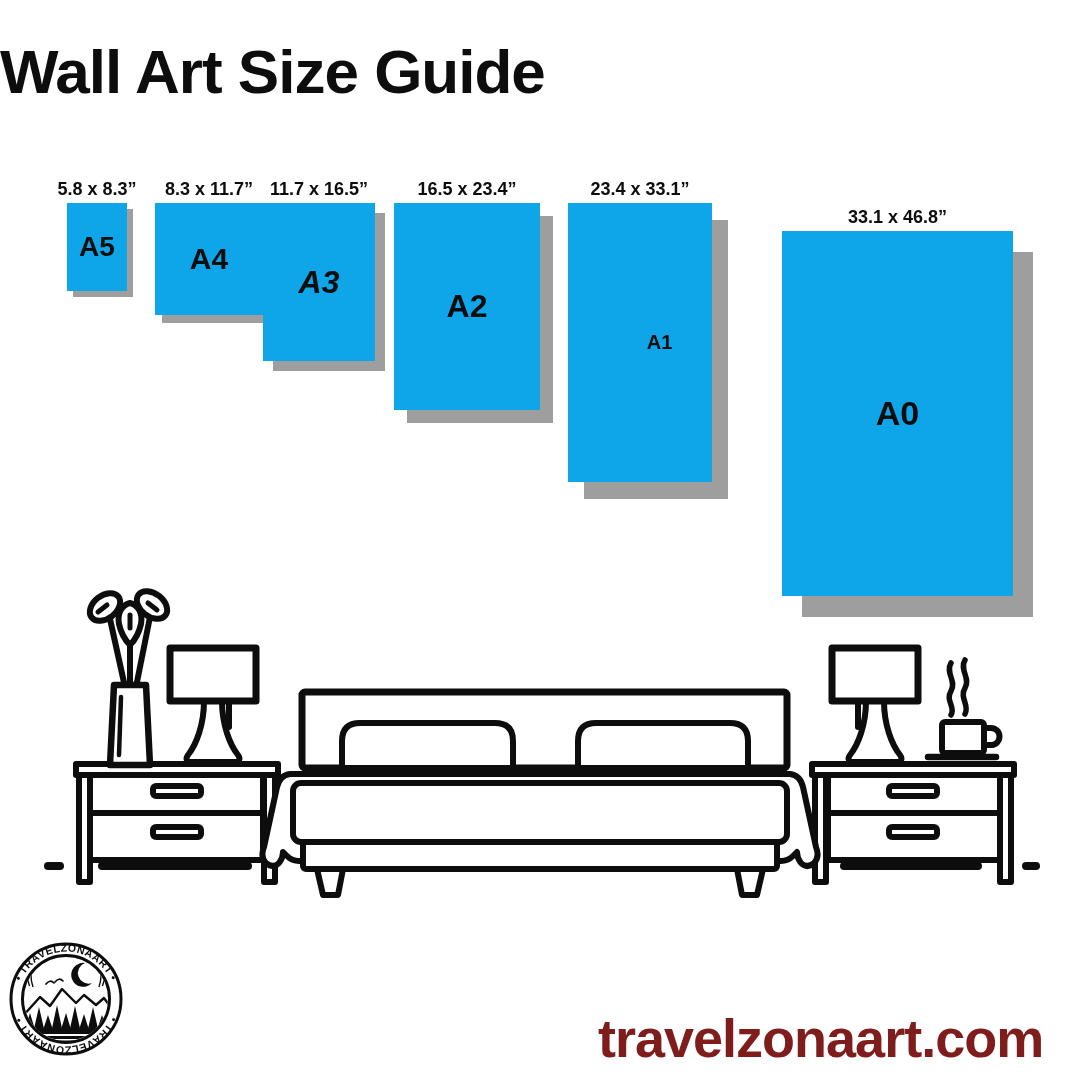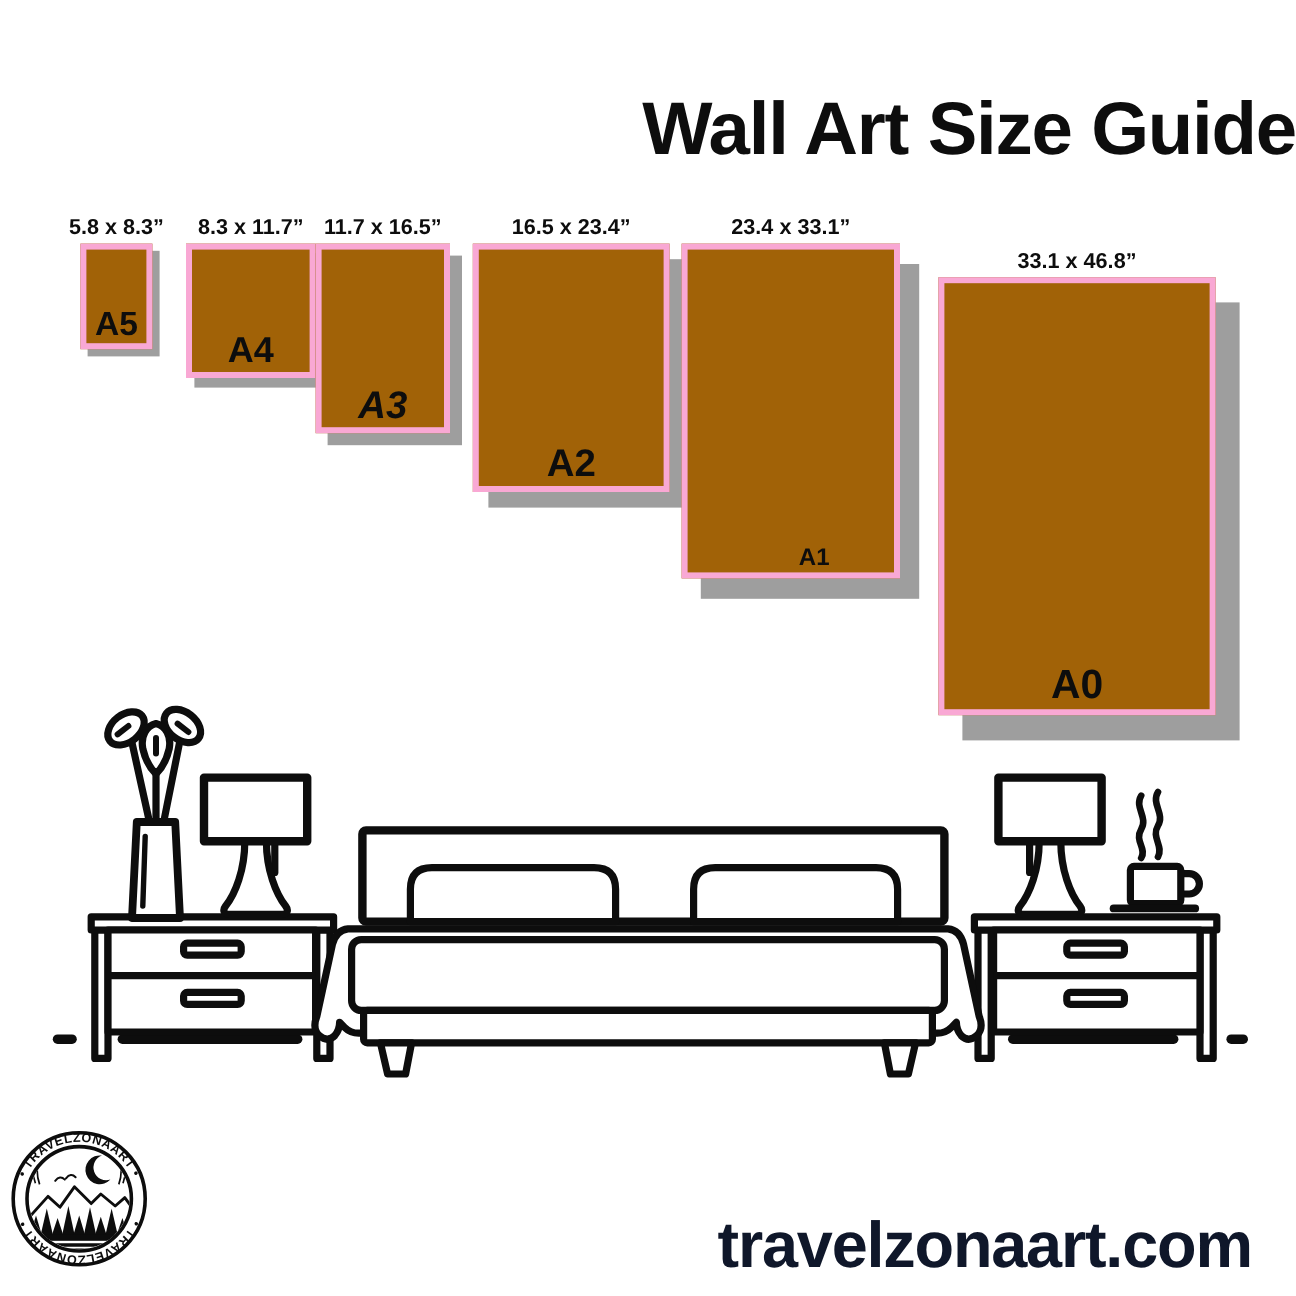--- a/index.html
+++ b/index.html
@@ -1,38 +1,38 @@
 <!DOCTYPE html>
 <html><head>
 <meta charset="utf-8">
 <style>
   html,body{margin:0;padding:0;background:#ffffff;}
   .canvas{position:relative;width:1080px;height:1080px;background:#ffffff;overflow:hidden;
           font-family:"Liberation Sans","DejaVu Sans",sans-serif;color:#0d0d0d;}
-  .title{position:absolute;left:0;top:36px;width:1080px;text-align:right;
-         font-size:62px;font-weight:700;letter-spacing:-1px;color:#0d0d0d;margin-top:36px;}
-  .paper{position:absolute;top:203px;box-sizing:border-box;background:#a16207;
-         border:5px solid #f9a8d4;display:flex;align-items:flex-end;justify-content:center;}
+  .title{position:absolute;left:0;top:36px;width:1080px;text-align:left;
+         font-size:62px;font-weight:700;letter-spacing:-1px;color:#0d0d0d;}
+  .paper{position:absolute;top:203px;box-sizing:border-box;background:#0ea5e9;
+         border:5px solid #0ea5e9;display:flex;align-items:center;justify-content:center;}
   .paper .dims{position:absolute;top:-29px;left:50%;transform:translateX(-50%);
                white-space:nowrap;font-size:18px;font-weight:700;}
   .paper .code{font-weight:700;}
   .a5{left:67px; width:60px; height:88px; box-shadow:6px 6px 0 #9e9e9e;}
   .a4{left:155px;width:108px; height:112px;box-shadow:7px 8px 0 #9e9e9e;}
   .a3{left:263px;width:112px;height:158px;box-shadow:10px 10px 0 #9e9e9e;}
-  .a2{left:394px;width:164px;height:207px;box-shadow:13px 13px 0 #9e9e9e;}
-  .a1{left:568px;width:182px;height:279px;box-shadow:16px 17px 0 #9e9e9e;padding-left:39px;}
+  .a2{left:394px;width:146px;height:207px;box-shadow:13px 13px 0 #9e9e9e;}
+  .a1{left:568px;width:144px;height:279px;box-shadow:16px 17px 0 #9e9e9e;padding-left:39px;}
   .a0{left:782px;width:231px;height:365px;box-shadow:20px 21px 0 #9e9e9e;margin-top:28px;}
   .a5 .code{font-size:28px;} .a4 .code{font-size:30px;} .a3 .code{font-size:32px;font-style:italic;}
   .a2 .code{font-size:32px;} .a1 .code{font-size:20px;} .a0 .code{font-size:34px;}
   .bedroom{position:absolute;left:0;top:575px;width:1080px;height:330px;}
   .logo{position:absolute;left:8px;top:941px;width:116px;height:116px;}
   .arc{font-family:"Liberation Sans","DejaVu Sans",sans-serif;font-size:10.5px;
        font-weight:700;letter-spacing:.5px;fill:#0d0d0d;}
   .website{position:absolute;left:598px;top:1007px;font-size:54px;font-weight:700;
-           letter-spacing:-1px;color:#0f172a;}
+           letter-spacing:-1px;color:#7f1d1d;}
 </style>
 </head>
 <body>
 
 <div class="canvas">
 
   <div class="title">Wall Art Size Guide</div>
 
   <div>
     <div class="paper a5">

